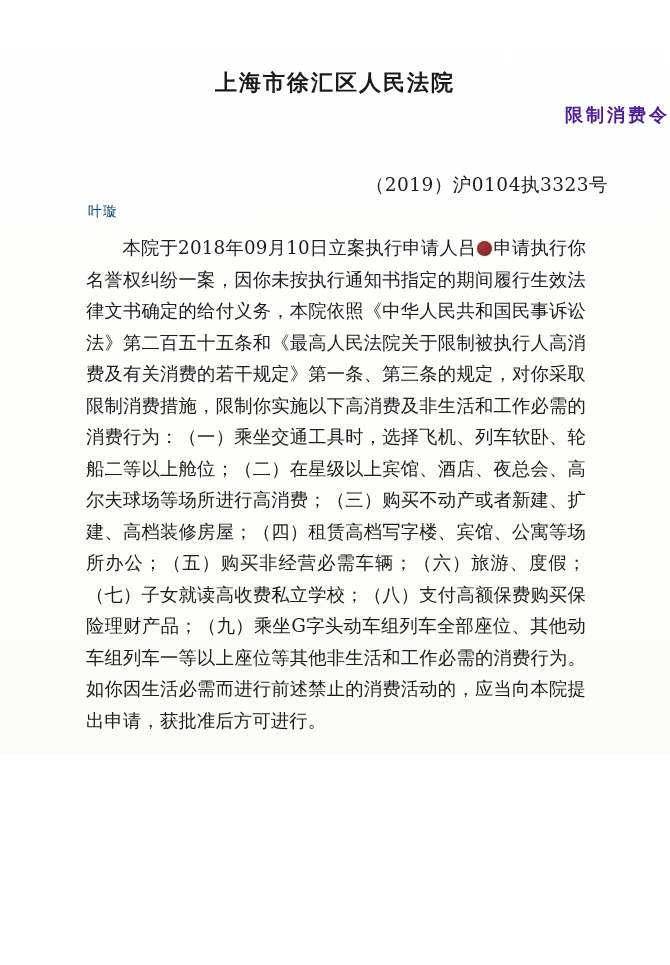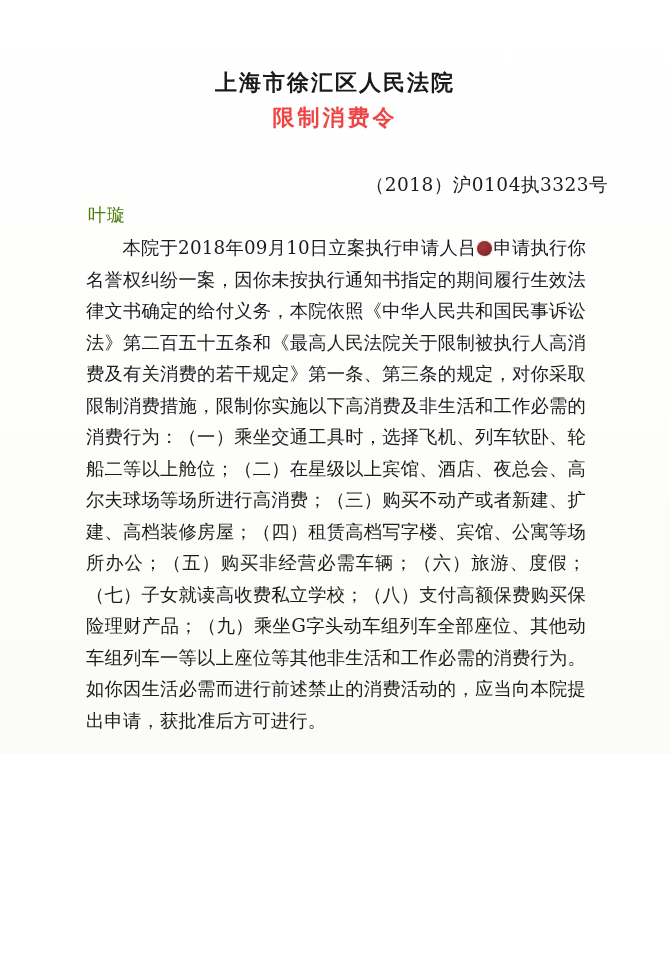--- a/index.html
+++ b/index.html
@@ -37,43 +37,43 @@
     font-weight: bold;
     font-size: 22px;
     letter-spacing: 2px;
     color: #1a1a1a;
   }
   .doc-subtitle {
     position: absolute;
     top: 103px;
     left: 0;
     right: 0;
-    text-align: center;
+    text-align: right;
     font-family: "DejaVu Serif", "Liberation Serif", serif;
     font-weight: bold;
-    font-size: 22px;
+    font-size: 18px;
     letter-spacing: 3px;
-    color: #ef4444;
+    color: #4c1d95;
   }
   .case-number {
     position: absolute;
     top: 172px;
     right: 62px;
     font-size: 18.5px;
     letter-spacing: 0.5px;
     color: #1c1c1c;
     white-space: nowrap;
   }
   .recipient {
     position: absolute;
     top: 203px;
     left: 88px;
-    font-size: 18px;
+    font-size: 14px;
     letter-spacing: 1px;
-    color: #4d7c0f;
+    color: #0c4a6e;
   }
   .body-block {
     position: absolute;
     top: 232px;
     left: 86px;
     width: 500px;
   }
   .para {
     font-size: 18.3px;
     line-height: 31.5px;
@@ -135,21 +135,21 @@
 </head>
 <body>
 
 <div class="page">
   <div class="paper-tint"></div>
 
   <div class="doc-title">上海市徐汇区人民法院</div>
 
   <div class="doc-subtitle">限制消费令</div>
 
-  <div class="case-number">（2018）沪0104执3323号</div>
+  <div class="case-number">（2019）沪0104执3323号</div>
 
   <div class="recipient">叶璇</div>
 
   <div class="body-block">
     <p class="para indent"><span>本院于2018年09月10日立案执行申请人吕</span><span class="redaction"></span><span>申请执行你名誉权纠纷一案，因你未按执行通知书指定的期间履行生效法律文书确定的给付义务，本院依照《中华人民共和国民事诉讼法》第二百五十五条和《最高人民法院关于限制被执行人高消费及有关消费的若干规定》第一条、第三条的规定，对你采取限制消费措施，限制你实施以下高消费及非生活和工作必需的消费行为：（一）乘坐交通工具时，选择飞机、列车软卧、轮船二等以上舱位；（二）在星级以上宾馆、酒店、夜总会、高尔夫球场等场所进行高消费；（三）购买不动产或者新建、扩建、高档装修房屋；（四）租赁高档写字楼、宾馆、公寓等场所办公；（五）购买非经营必需车辆；（六）旅游、度假；（七）子女就读高收费私立学校；（八）支付高额保费购买保险理财产品；（九）乘坐G字头动车组列车全部座位、其他动车组列车一等以上座位等其他非生活和工作必需的消费行为。如你因生活必需而进行前述禁止的消费活动的，应当向本院提出申请，获批准后方可进行。</span></p>
 
   </div>
 
   <div class="closing-line">此令</div>
 

